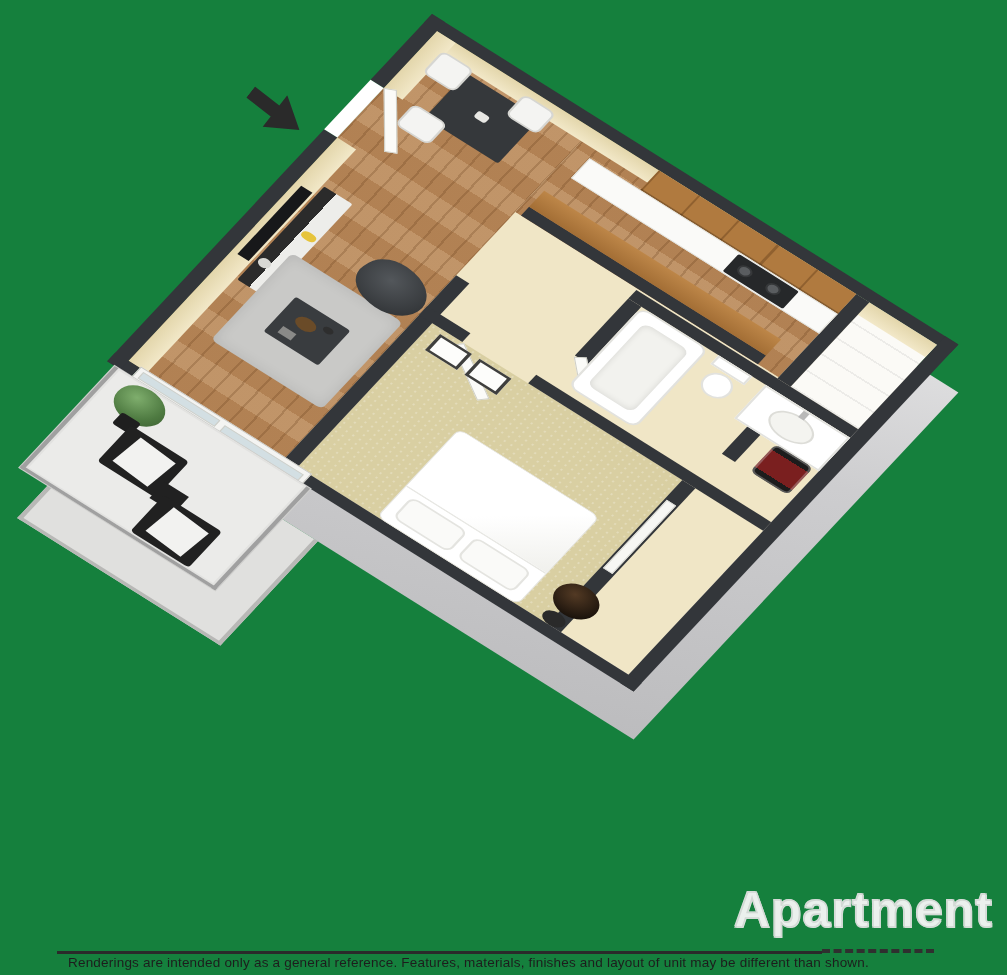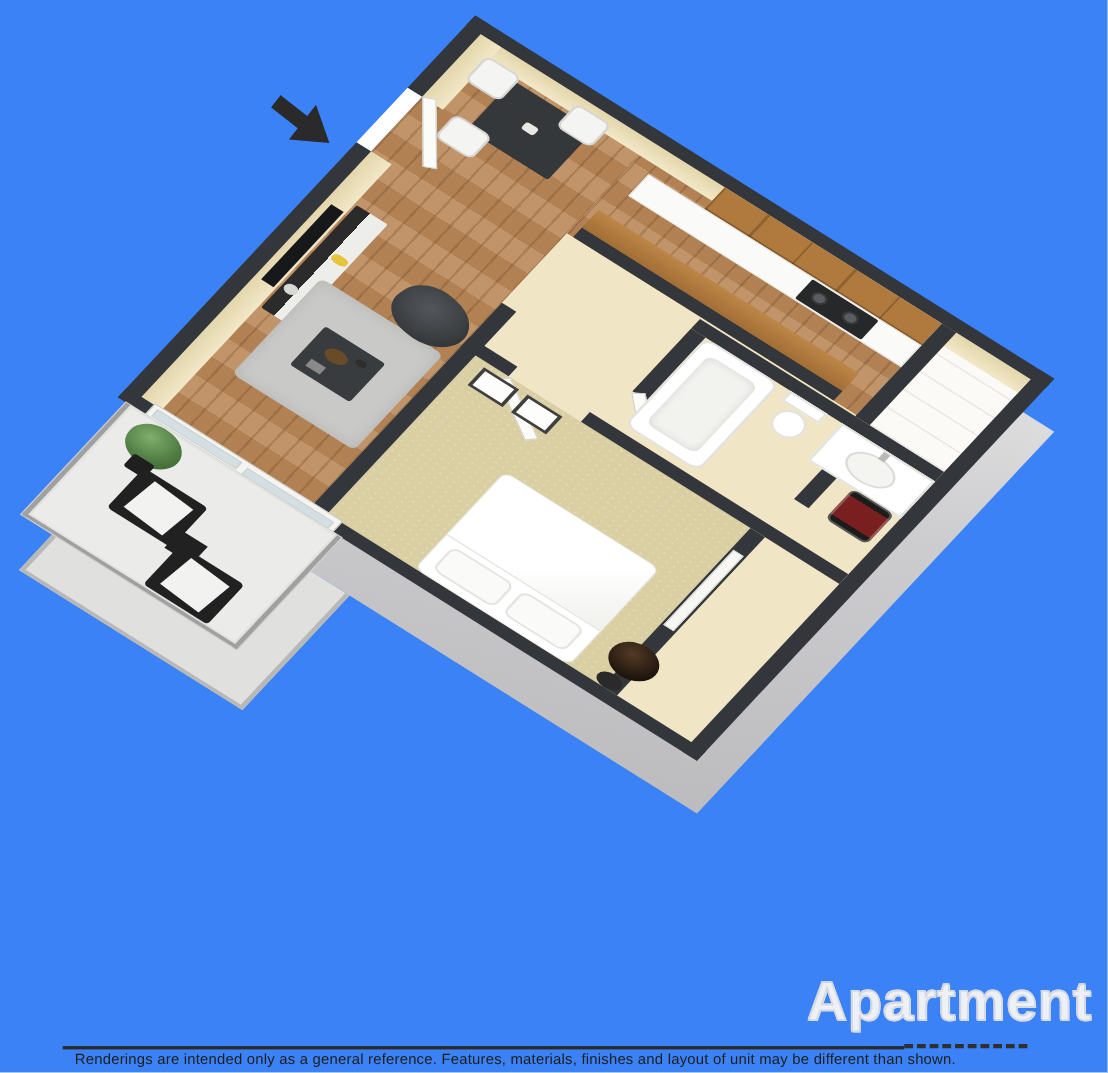--- a/index.html
+++ b/index.html
@@ -1,17 +1,17 @@
 <!DOCTYPE html>
 <html><head>
 <meta charset="utf-8">
 <style>
   html,body{margin:0;padding:0;background:#fff;}
   body{width:1007px;height:975px;overflow:hidden;font-family:"Liberation Sans",sans-serif;position:relative;}
-  .stage{position:absolute;left:0;top:0;width:1007px;height:975px;background:#3b82f6;}
+  .stage{position:absolute;left:0;top:0;width:1007px;height:975px;background:#15803d;}
 
   
   .slab{position:absolute;left:0;top:0;width:560px;height:760px;transform-origin:0 0;
         transform:matrix(0.94,0.59,-0.58,0.62,432,62);z-index:1;}
   .slab .slab-main{position:absolute;left:0;top:0;width:560px;height:560px;
         background:linear-gradient(150deg,#f2f2f2 8%,#cdcdcf 55%,#bcbcbe 100%);}
   .slab .slab-balcony{position:absolute;left:8px;top:560px;width:208px;height:164px;
         background:#e0e0de;border:4px solid #b8b8b6;border-top:none;}
 
   .plan{position:absolute;left:0;top:0;width:560px;height:760px;transform-origin:0 0;

